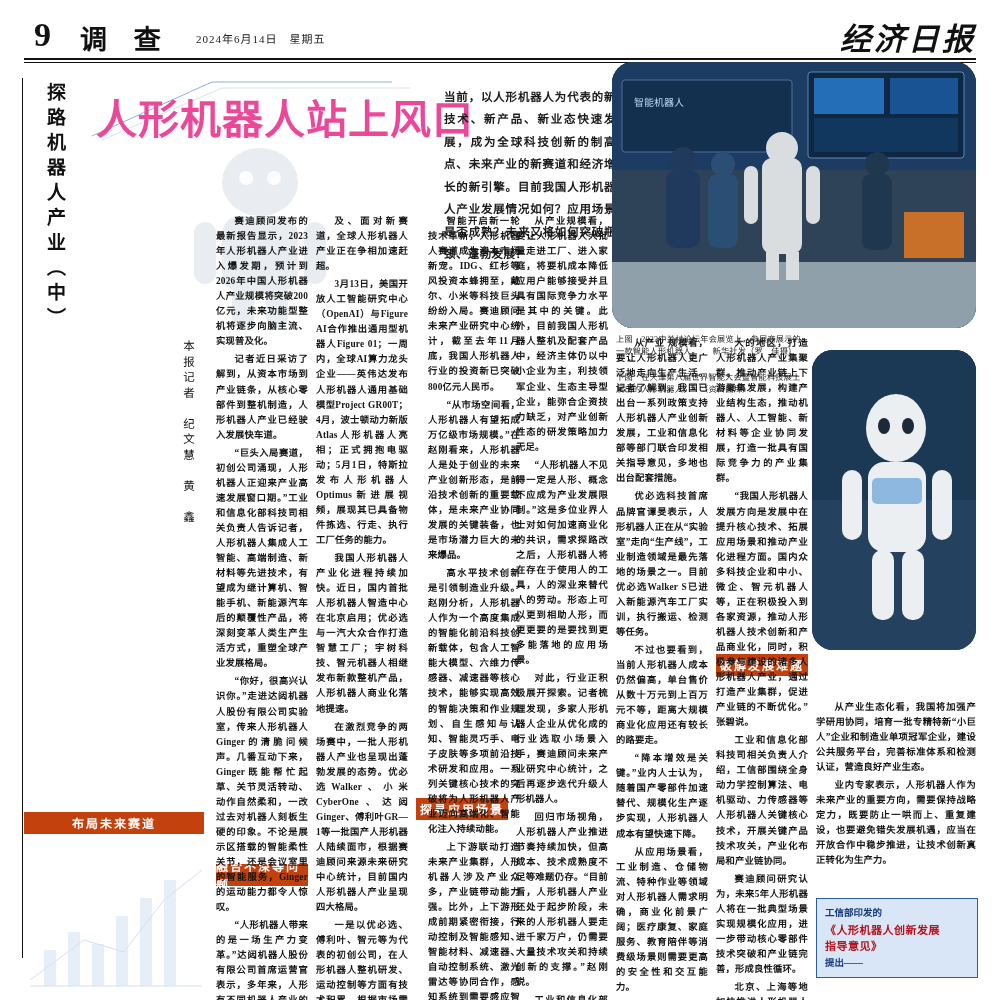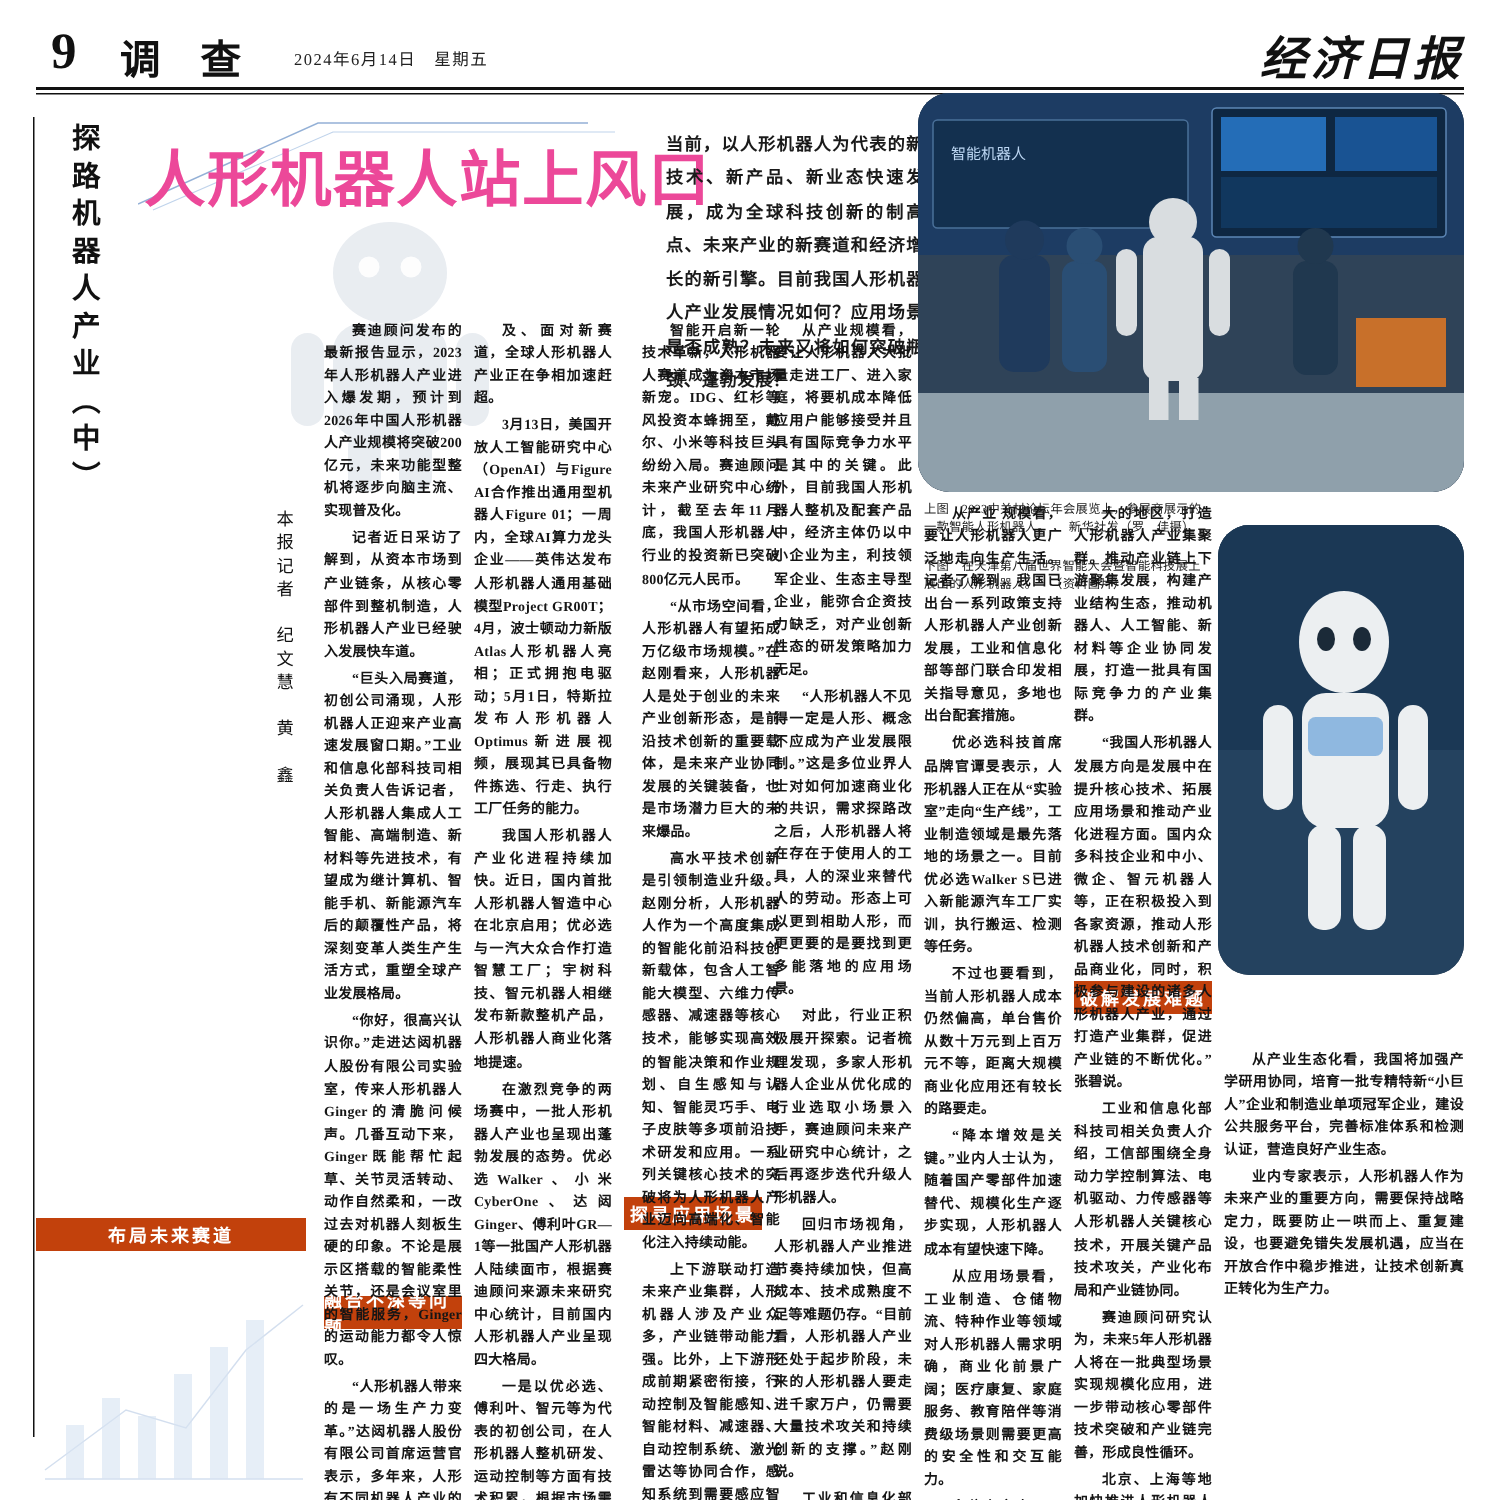--- a/index.html
+++ b/index.html
@@ -233,14 +233,20 @@
     <g fill="#4a82c4" opacity="0.6">
       <rect x="20" y="110" width="12" height="36"></rect>
       <rect x="44" y="92" width="12" height="54"></rect>
       <rect x="68" y="104" width="12" height="42"></rect>
       <rect x="92" y="76" width="12" height="70"></rect>
       <rect x="116" y="58" width="12" height="88"></rect>
       <rect x="140" y="40" width="12" height="106"></rect>
     </g>
   </svg>
 
+  <div class="callout">
+    <div class="c-t1">工信部印发的</div>
+    <div class="c-t2">《人形机器人创新发展</div>
+    <div class="c-t3">指导意见》</div>
+    <div class="c-t4">提出——</div>
+  </div>
 
 </div>
 
 </body></html>

